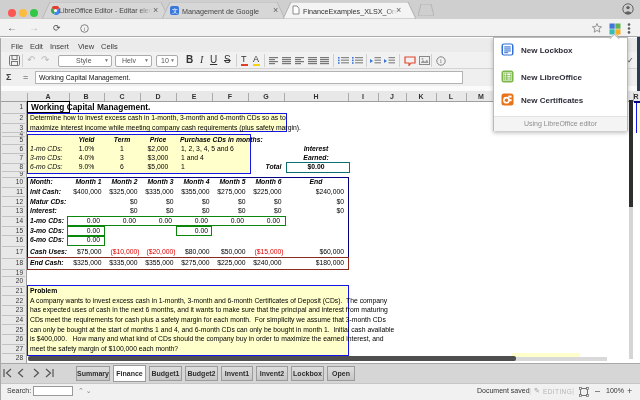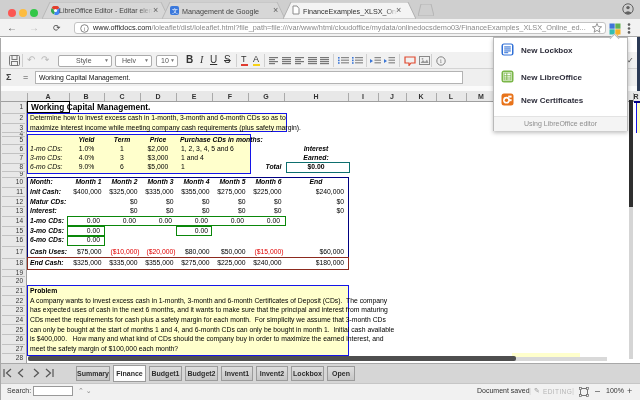--- a/index.html
+++ b/index.html
@@ -93,23 +93,20 @@
 <svg style="position:absolute;left:622px;top:2.5px" width="12" height="12" viewBox="0 0 12 12">
       <circle cx="6" cy="6" r="5.2" fill="none" stroke="#606060" stroke-width="1"></circle>
       <circle cx="6" cy="4.6" r="1.7" fill="#606060"></circle>
       <path d="M2.6 9.8 Q6 6.6 9.4 9.8 A5.2 5.2 0 0 1 2.6 9.8 Z" fill="#606060"></path>
     </svg>
 
 <div id="toolbar"></div>
 <div class="tx" style="left:7px;top:23px;color:#4a4a4a;font-size:10px;line-height:10px">←</div>
 <div class="tx" style="left:29px;top:23px;color:#b9b9b9;font-size:10px;line-height:10px">→</div>
 <div class="tx" style="left:53px;top:23px;color:#4a4a4a;font-size:9px;line-height:10px">⟳</div>
-<div id="urlf">
-      <div style="width:540px;white-space:nowrap;transform:scaleX(0.915);transform-origin:0 50%"><span style="color:#252525">www.offidocs.com</span>/loleaflet/dist/loleaflet.html?file_path=file:///var/www/html/cloudoffice/mydata/onlinedocsdemo03/FinanceExamples_XLSX_Online_ed...</div>
-    </div>
 <svg style="position:absolute;left:80px;top:24px" width="9" height="9" viewBox="0 0 9 9">
       <circle cx="4.5" cy="4.5" r="3.8" fill="none" stroke="#777" stroke-width="0.9"></circle>
       <text x="4.5" y="6.8" font-size="6" text-anchor="middle" fill="#777">i</text>
     </svg>
 <svg style="position:absolute;left:592px;top:23px" width="10" height="10" viewBox="0 0 10 10">
       <path d="M5 0.5 L6.3 3.6 L9.6 3.8 L7 6 L7.9 9.2 L5 7.4 L2.1 9.2 L3 6 L0.4 3.8 L3.7 3.6 Z" fill="none" stroke="#8a8a8a" stroke-width="0.9"></path>
     </svg>
 
 <svg style="position:absolute;left:609px;top:23px" width="12" height="13" viewBox="0 0 12 13">
       <rect x="0.5" y="0.5" width="5.2" height="5.2" fill="#3f74d8"></rect>
@@ -119,20 +116,27 @@
       <path d="M7 11.5 L10 11.5 L8.5 13 Z" fill="#f6b026"></path>
     </svg>
 <svg style="position:absolute;left:627px;top:23px" width="4" height="11" viewBox="0 0 4 11">
       <circle cx="2" cy="1.6" r="1.3" fill="#5f5f5f"></circle>
       <circle cx="2" cy="5.5" r="1.3" fill="#5f5f5f"></circle>
       <circle cx="2" cy="9.4" r="1.3" fill="#5f5f5f"></circle>
     </svg>
 
 <div style="position:absolute;left:0;top:38px;width:1px;height:362px;background:#a8a8a8;z-index:40"></div>
 
+<div id="menubar">
+ <span style="position:absolute;left:11px;top:3.5px">File</span>
+ <span style="position:absolute;left:30px;top:3.5px">Edit</span>
+ <span style="position:absolute;left:50px;top:3.5px">Insert</span>
+ <span style="position:absolute;left:78px;top:3.5px">View</span>
+ <span style="position:absolute;left:101px;top:3.5px">Cells</span>
+</div>
 
 <div id="apptb"></div>
 <div id="tbicons">
 <svg style="position:absolute;left:9px;top:55px" width="11" height="11" viewBox="0 0 11 11">
         <rect x="0.5" y="0.5" width="10" height="10" rx="1" fill="none" stroke="#777" stroke-width="1"></rect>
         <rect x="3" y="0.5" width="5" height="4" fill="none" stroke="#777" stroke-width="1"></rect>
         <rect x="2.5" y="6.5" width="6" height="4" fill="none" stroke="#777" stroke-width="1"></rect>
       </svg>
 <div style="position:absolute;left:22px;top:54px;width:1px;height:13px;background:#d0d0d0"></div>
 <div style="position:absolute;left:27px;top:54px;font-size:9px;color:#555;color:#b9b9b9;font-size:10px">↶</div>

